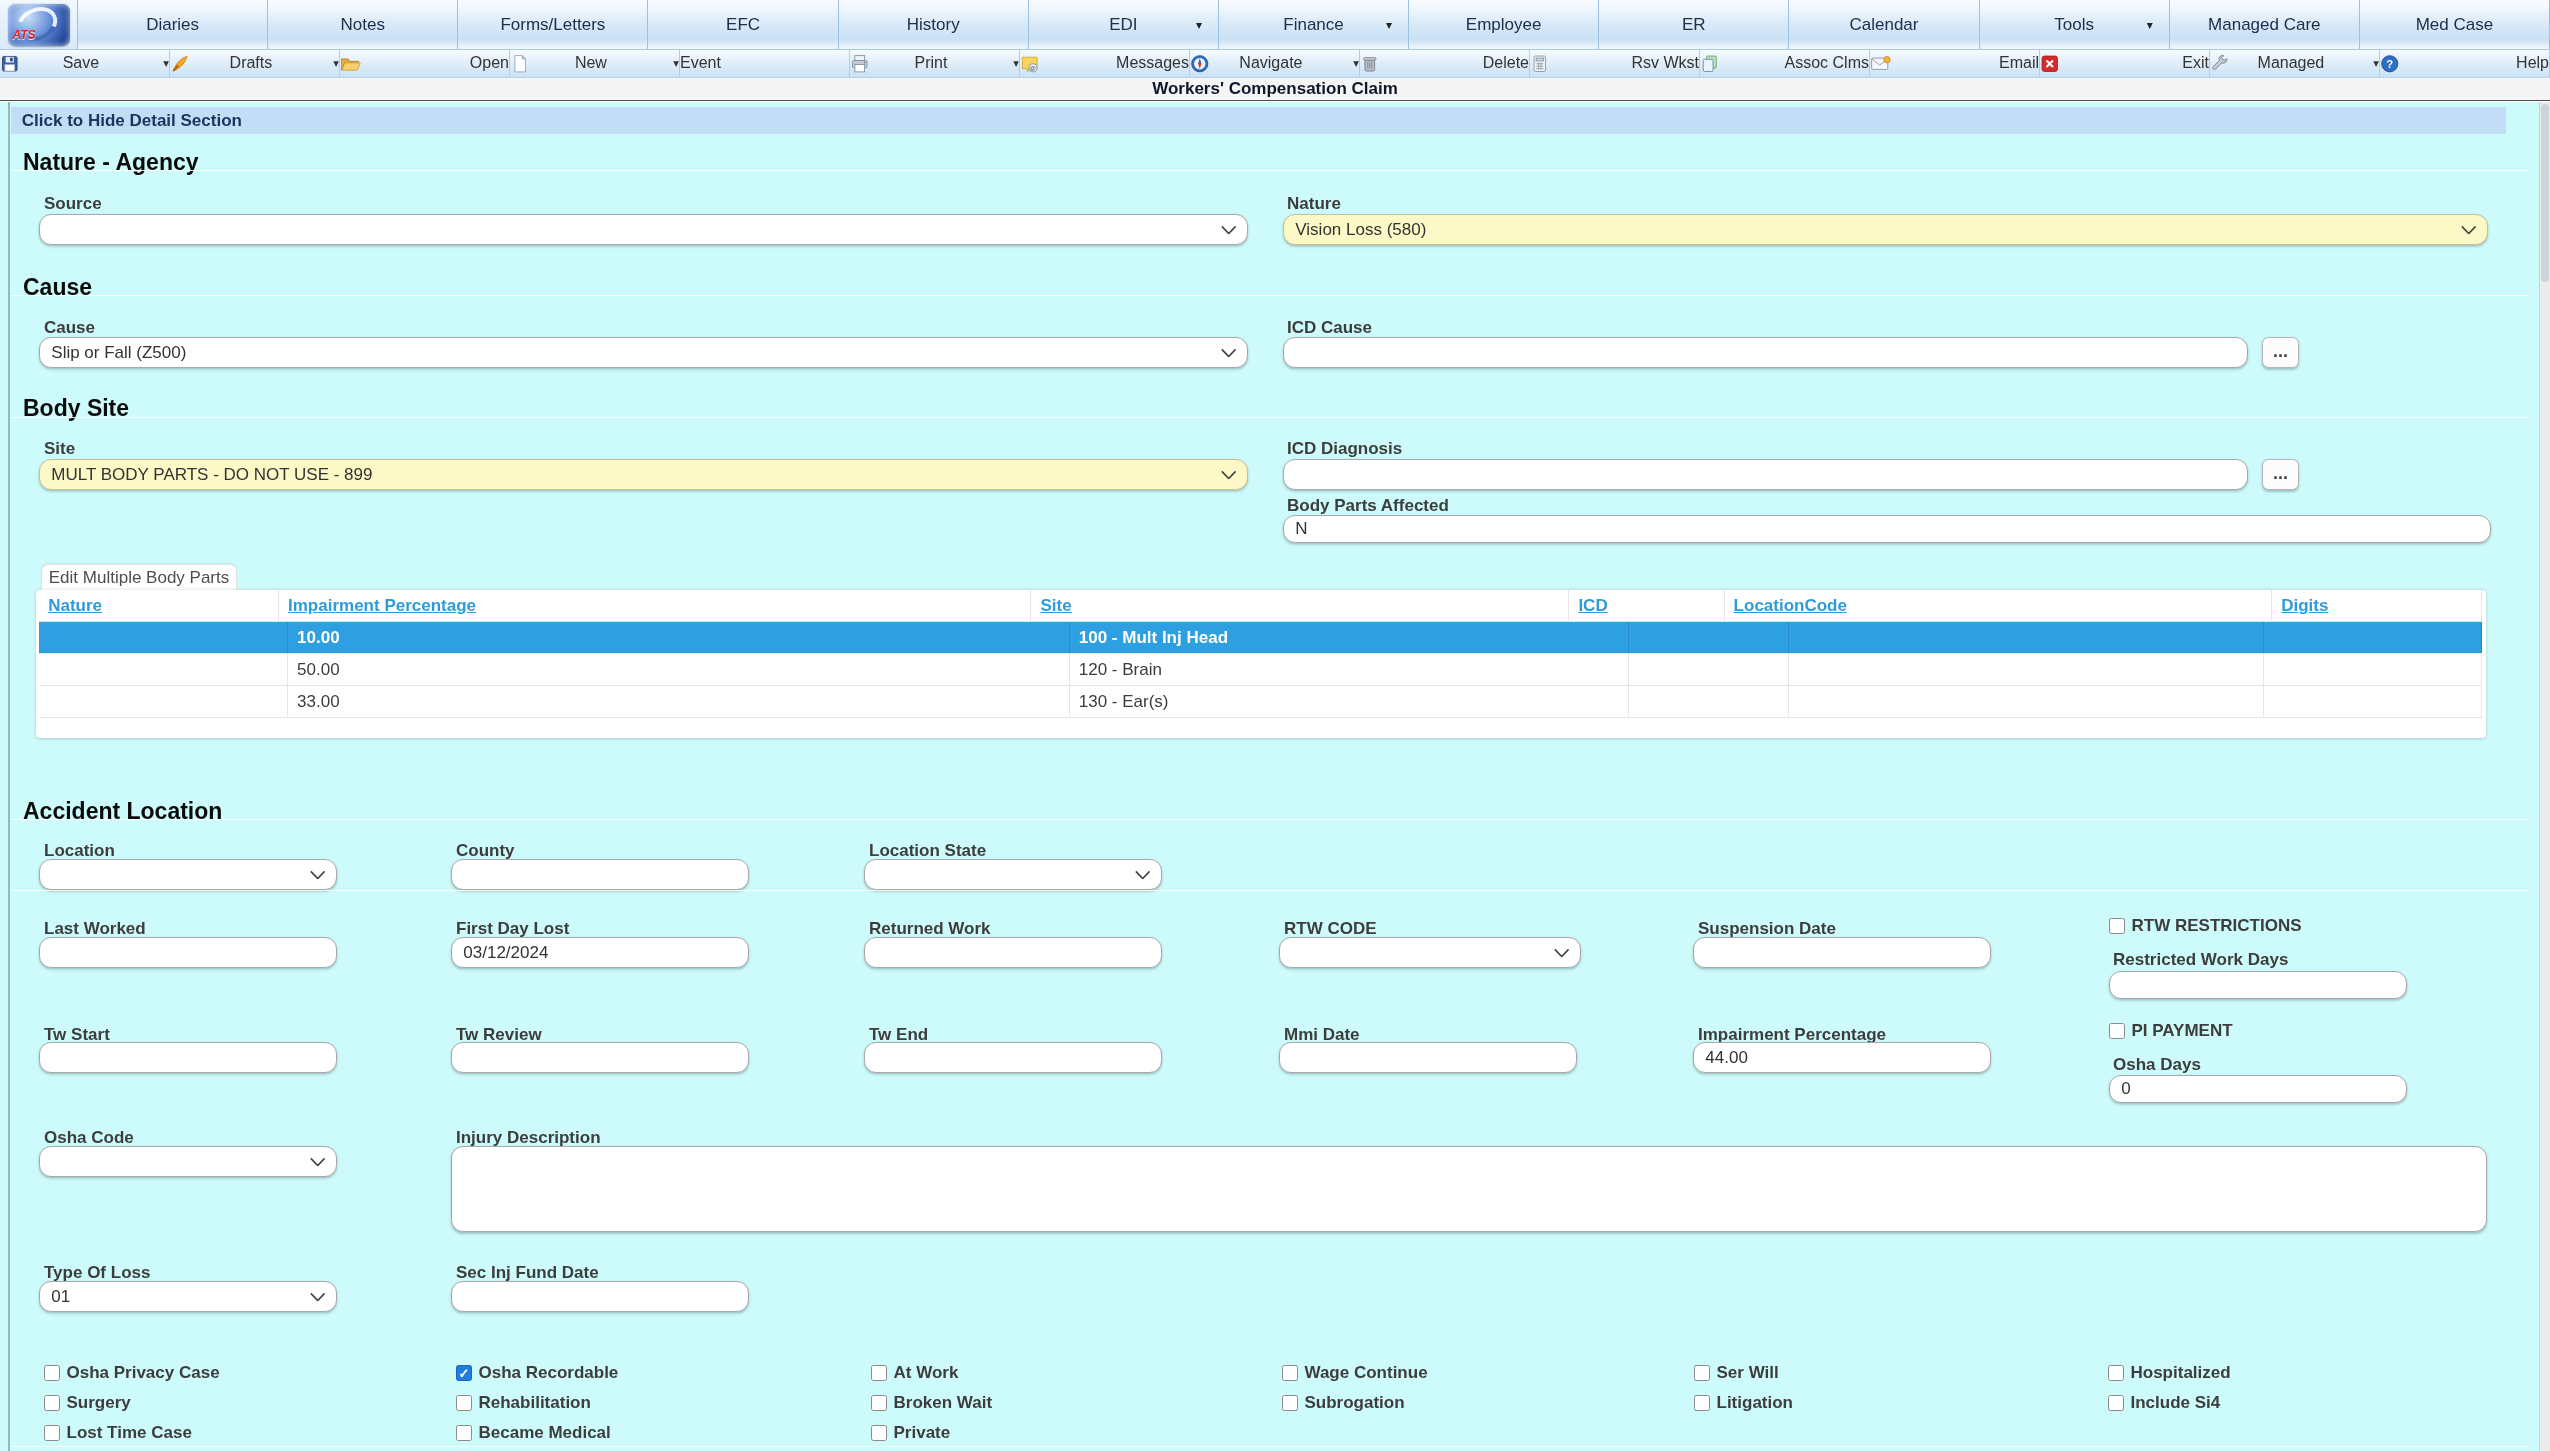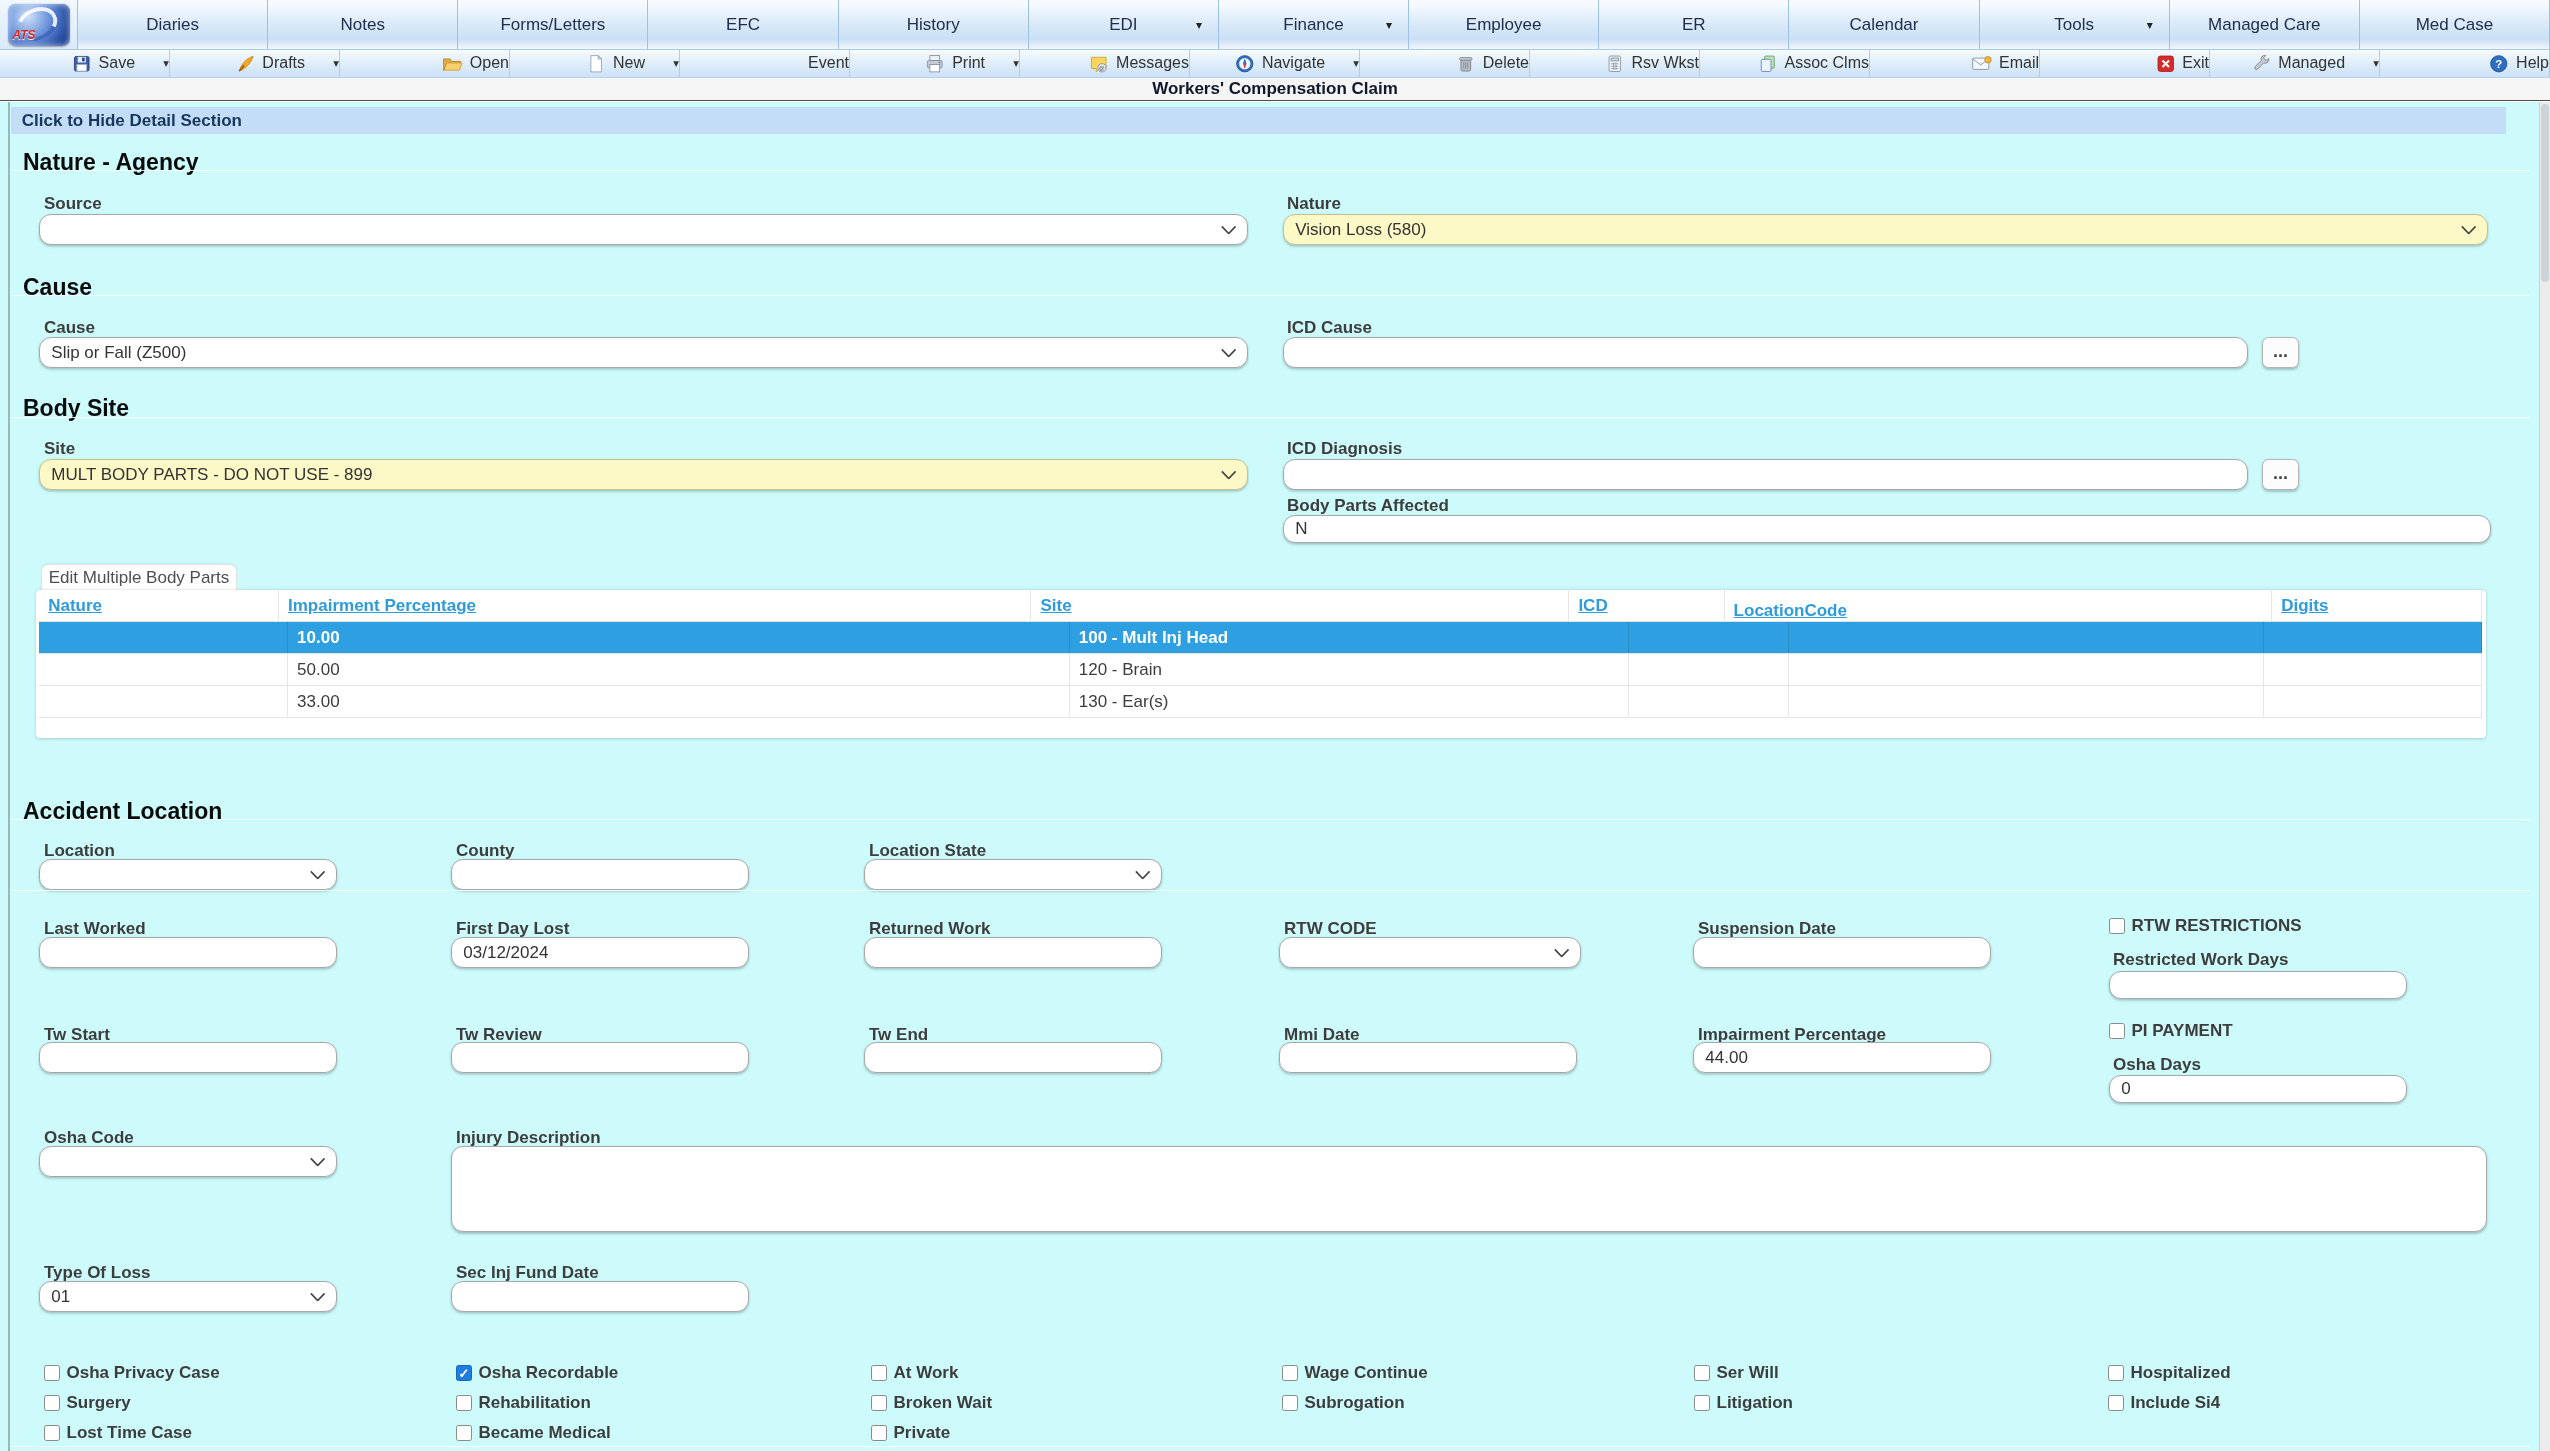--- a/index.html
+++ b/index.html
@@ -22,22 +22,22 @@
     font-style:italic; font-size:12px; text-shadow:0 0.8px 0.8px #fff; }
   .menu-tab { flex:1; position:relative; display:flex; align-items:center; justify-content:center;
     border-right:0.8px solid #9dc1e4; font-size:17px; color:#20304c;
     background:linear-gradient(#f6fafe 8%,#dcebf9 45%,#c9e0f5 80%,#f3f7fc); cursor:default; }
   .menu-tab .caret { position:absolute; right:16px; font-size:12px; color:#222; }
 
   
   .toolbar { position:absolute; top:50px; left:0; right:0; height:27.6px;
     background:linear-gradient(#f6fbff,#ddecf9 55%,#cbe2f6);
     border-bottom:0.8px solid #b7d3ec; display:flex; }
-  .tool-btn { flex:1; display:flex; align-items:center; justify-content:flex-end; gap:7.3px;
-    border-right:0.8px solid #aecded; font-size:16px; color:#333; cursor:default;padding-left:8px; }
+  .tool-btn { flex:1; display:flex; align-items:center; justify-content:space-between; gap:7.3px;
+    border-right:0.8px solid #aecded; font-size:16px; color:#333; cursor:default; }
   .tool-btn svg { flex:none; }
   .tool-btn .caret { font-size:11.3px; color:#333; margin-left:21px; }
 
   
   .titlebar { position:absolute; top:78px; left:0; right:0; height:23px; background:#f5f5f5;
     border-bottom:1.6px solid #4c4c4c; display:flex; align-items:center; justify-content:center;
     font-size:17px; font-weight:bold; color:#0f172a; }
 
   
   .content { position:absolute; top:102px; left:0; right:0; bottom:0; background:#cdfafa; }
@@ -345,21 +345,21 @@
             </div>
             <div class="bp-th" style="width: 782px;">
               <span>Impairment Percentage</span>
             </div>
             <div class="bp-th" style="width: 559px;">
               <span>Site</span>
             </div>
             <div class="bp-th" style="width: 161px;">
               <span>ICD</span>
             </div>
-            <div class="bp-th" style="width: 569px; align-items: flex-end;">
+            <div class="bp-th" style="width: 569px;">
               <span>LocationCode</span>
             </div>
             <div class="bp-th" style="width: 218px;">
               <span>Digits</span>
             </div>
           </div>
           <div class="bp-row selected">
             <div class="bp-td" style="width: 249px;"></div>
             <div class="bp-td" style="width: 782px;">10.00</div>
             <div class="bp-td" style="width: 559px;">100 - Mult Inj Head</div>

